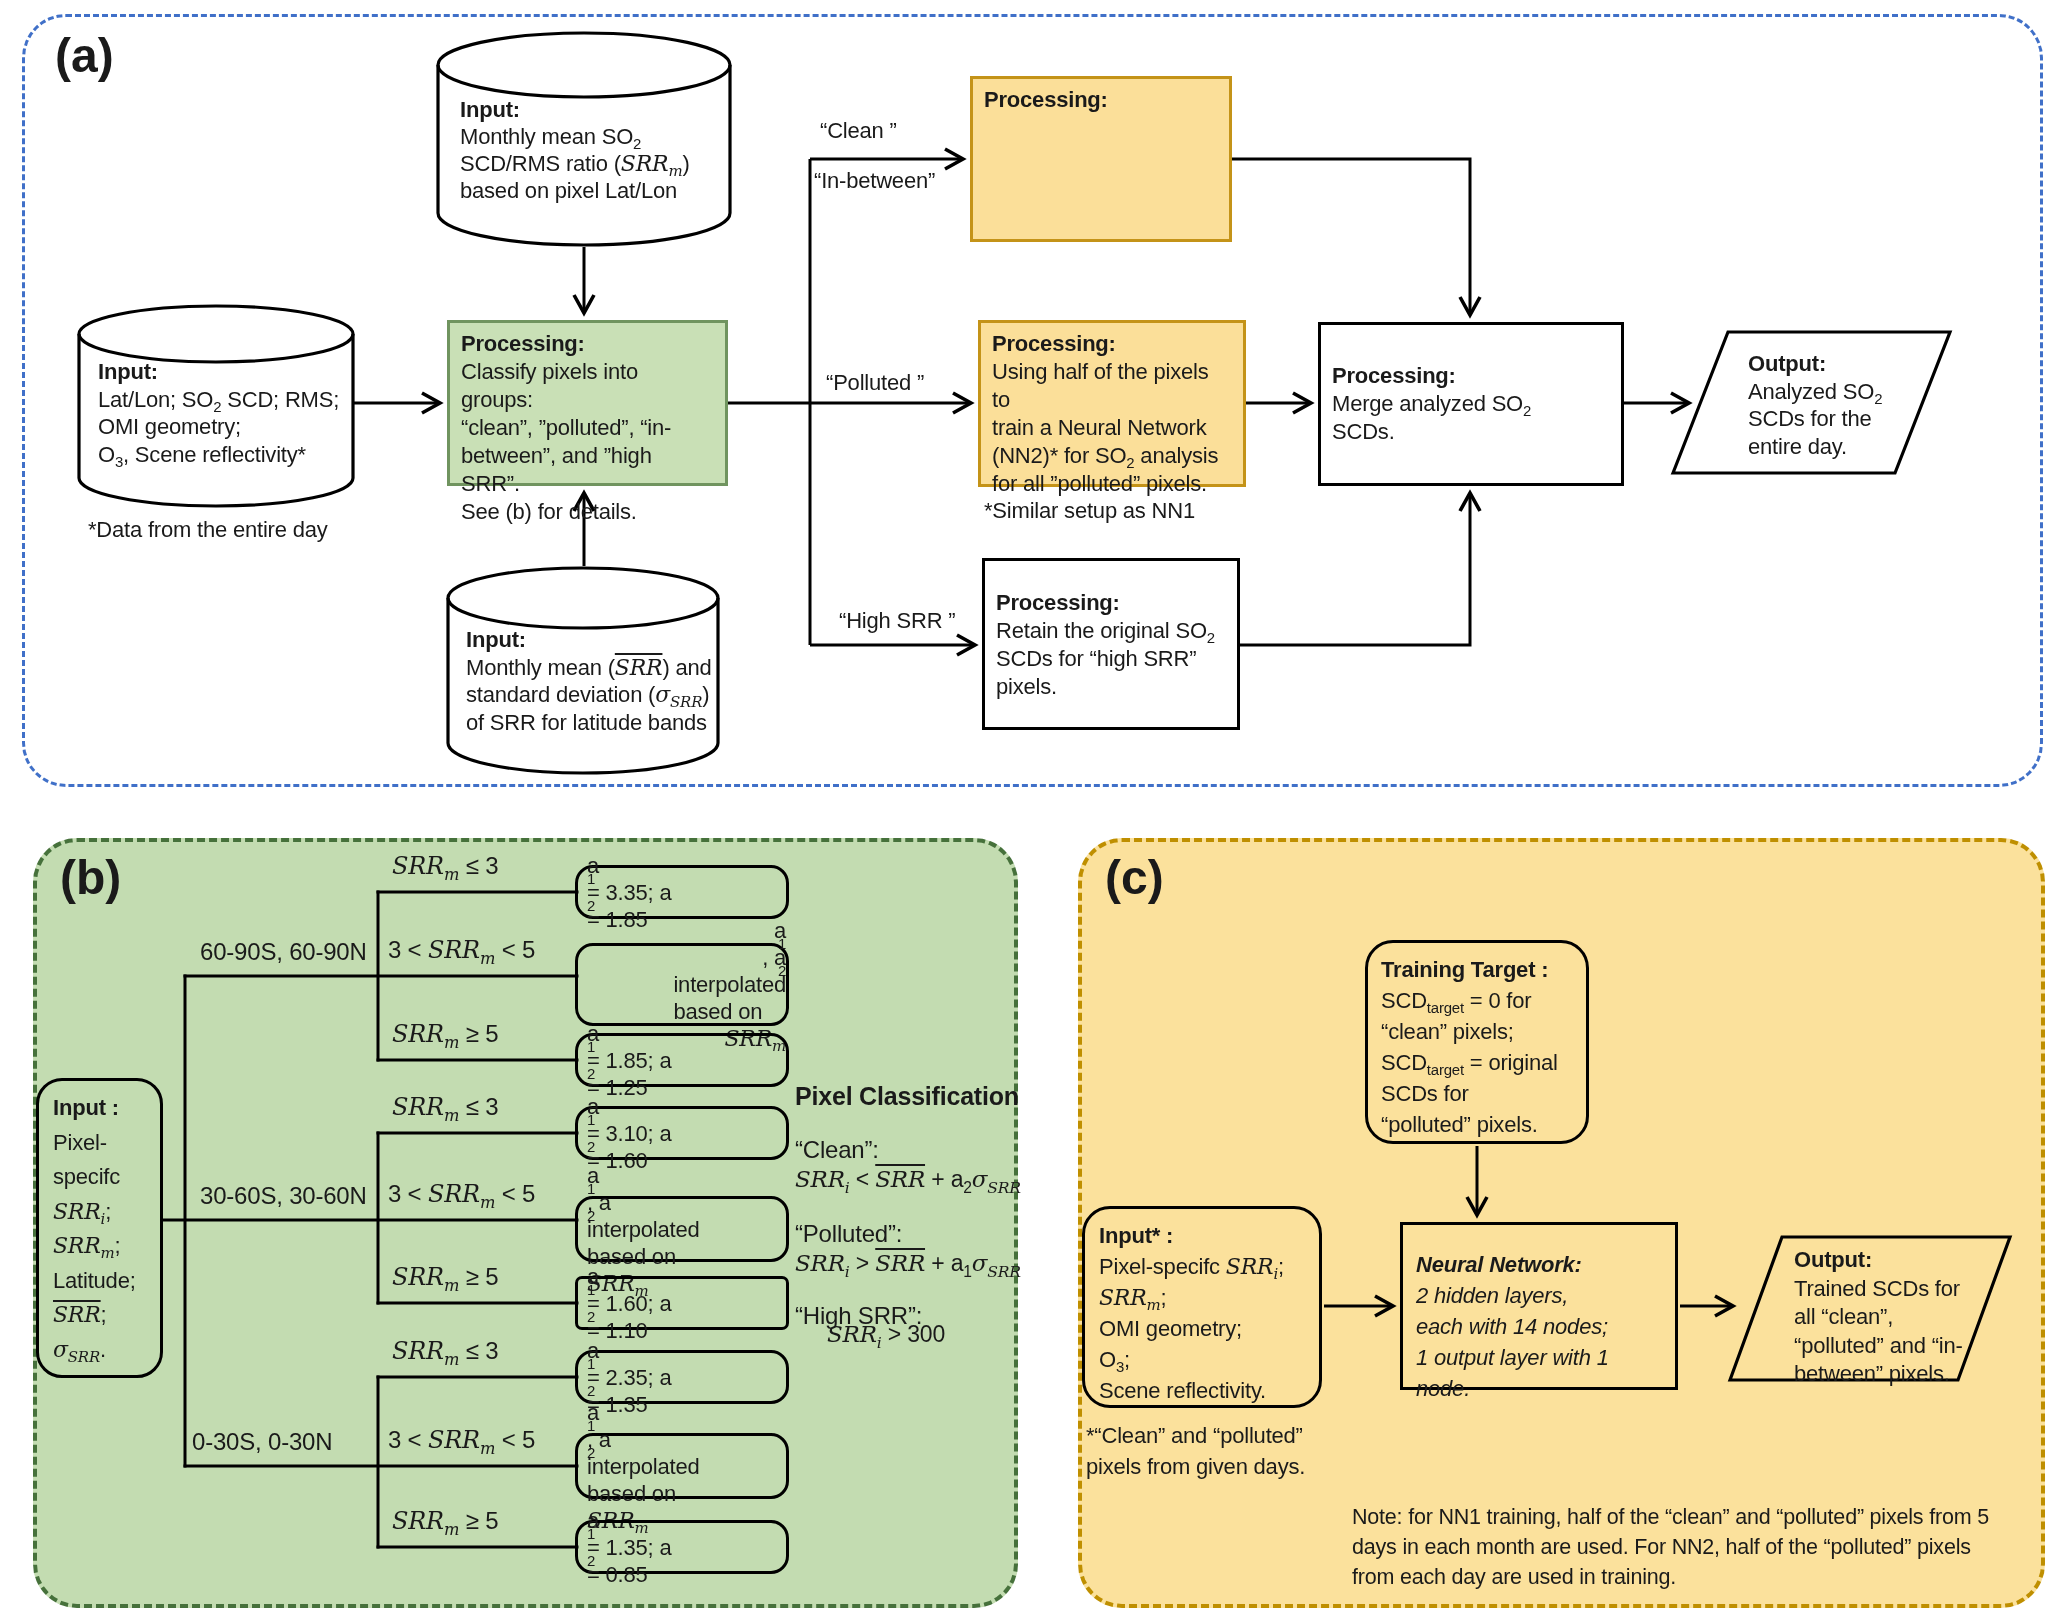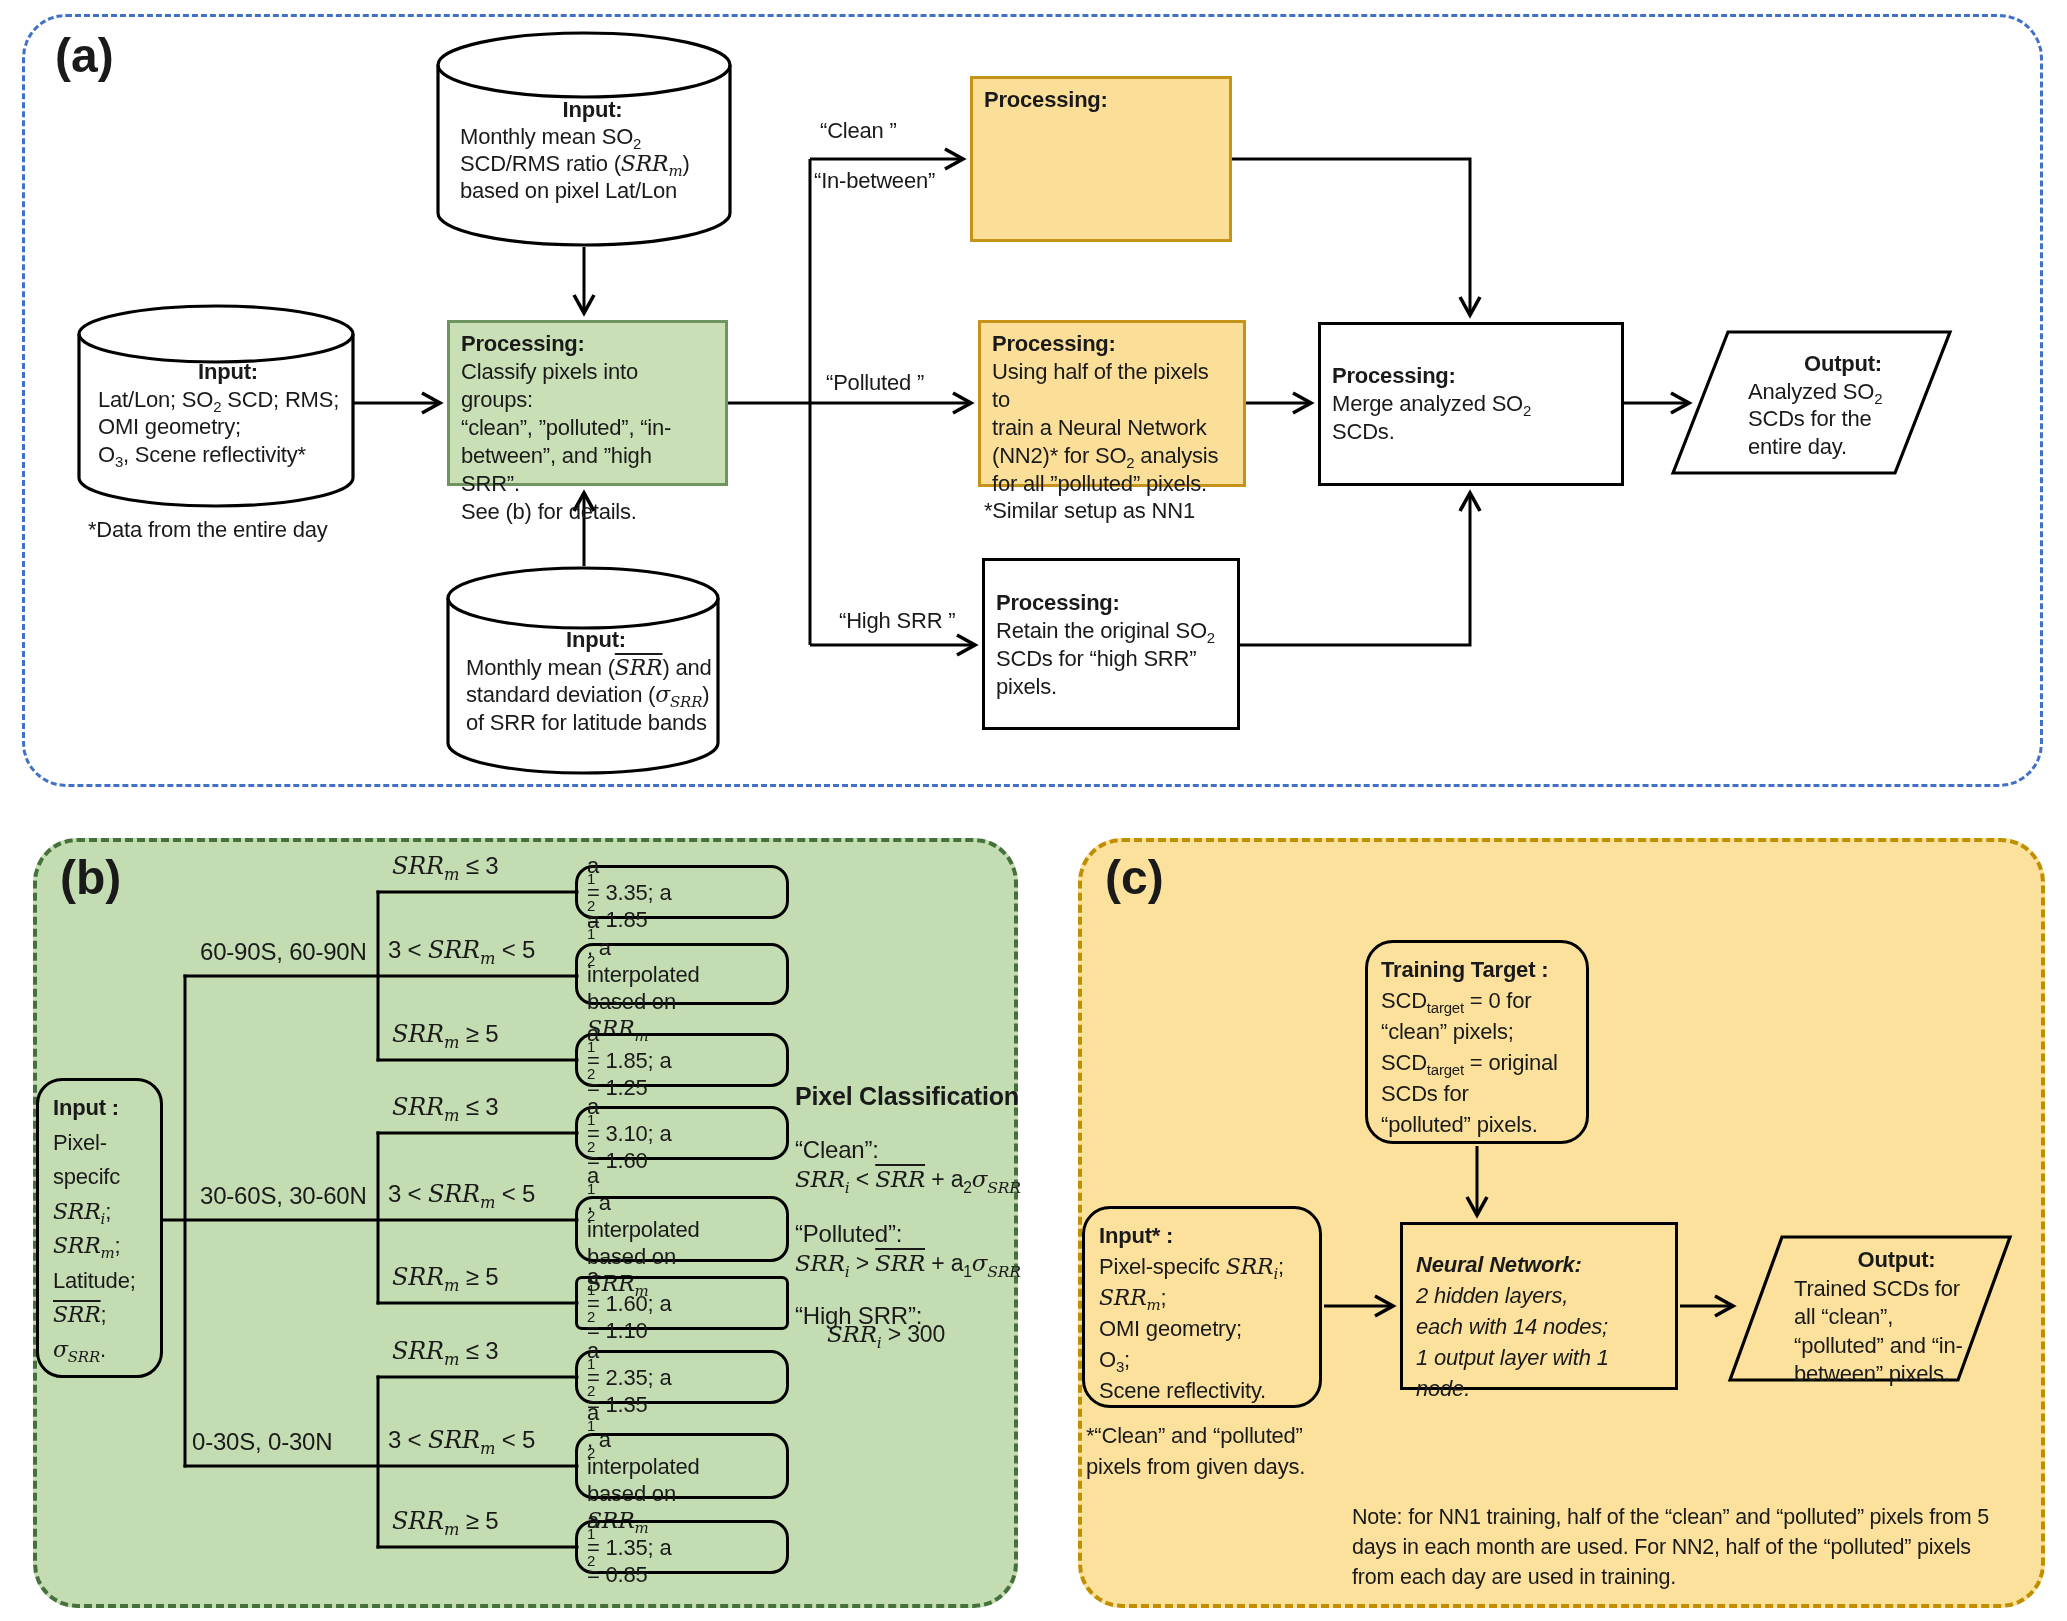--- a/index.html
+++ b/index.html
@@ -3,21 +3,21 @@
 <meta charset="utf-8">
 <style>
   *{margin:0;padding:0;box-sizing:border-box;}
   html,body{background:#fff;}
   body{font-family:"Liberation Sans",sans-serif;color:#1a1a1a;}
   #canvas{position:relative;width:2067px;height:1621px;background:#fff;overflow:hidden;letter-spacing:-0.2px;}
   svg.layer{position:absolute;left:0;top:0;pointer-events:none;}
   .panel{position:absolute;border-radius:44px;}
   .plabel{position:absolute;font-weight:bold;font-size:48px;letter-spacing:0;}
   .tb{position:absolute;font-size:22px;line-height:27.5px;}
-  .tb .t{font-weight:bold;text-align:center;}
+  .tb .t{font-weight:bold;}
   .box{position:absolute;border:3px solid #000;font-size:22px;line-height:28px;padding:7px 11px;background:#fff;}
   .box .t{font-weight:bold;}
   .mid{display:flex;flex-direction:column;justify-content:center;}
   .round{border-radius:28px;background:transparent;}
   .note{position:absolute;font-size:21.5px;line-height:30px;}
   .blabel{position:absolute;font-size:24px;}
   .cond{position:absolute;font-size:24px;width:184px;}
   .resbox{position:absolute;left:575px;width:214px;border:3px solid #000;border-radius:18px;
           font-size:22px;line-height:27px;display:flex;flex-direction:column;justify-content:center;padding-left:9px;}
   .clsname{position:absolute;font-size:24px;}
@@ -163,21 +163,21 @@
   <div class="cond" style="left:388px;top:936px;">3 &lt; <i>SRR<sub>m</sub></i> &lt; 5</div>
   <div class="cond" style="left:392px;top:1020px;"><i>SRR<sub>m</sub></i> ≥ 5</div>
   <div class="cond" style="left:392px;top:1093px;"><i>SRR<sub>m</sub></i> ≤ 3</div>
   <div class="cond" style="left:388px;top:1180px;">3 &lt; <i>SRR<sub>m</sub></i> &lt; 5</div>
   <div class="cond" style="left:392px;top:1263px;"><i>SRR<sub>m</sub></i> ≥ 5</div>
   <div class="cond" style="left:392px;top:1337px;"><i>SRR<sub>m</sub></i> ≤ 3</div>
   <div class="cond" style="left:388px;top:1426px;">3 &lt; <i>SRR<sub>m</sub></i> &lt; 5</div>
   <div class="cond" style="left:392px;top:1507px;"><i>SRR<sub>m</sub></i> ≥ 5</div>
 
   <div class="resbox" style="top:865px;height:54px;">a<sub>1</sub> = 3.35; a<sub>2</sub> = 1.85</div>
-  <div class="resbox" style="top:943px;height:62px;">a<sub>1</sub>, a<sub>2</sub> interpolated<br>based on <i>SRR<sub>m</sub></i></div>
+  <div class="resbox" style="top:943px;height:83px;align-items:flex-end;">a<sub>1</sub>, a<sub>2</sub> interpolated<br>based on <i>SRR<sub>m</sub></i></div>
   <div class="resbox" style="top:1033px;height:54px;">a<sub>1</sub> = 1.85; a<sub>2</sub> = 1.25</div>
   <div class="resbox" style="top:1106px;height:54px;">a<sub>1</sub> = 3.10; a<sub>2</sub> = 1.60</div>
   <div class="resbox" style="top:1187px;height:66px;margin-top:9px;">a<sub>1</sub>, a<sub>2</sub> interpolated<br>based on <i>SRR<sub>m</sub></i></div>
   <div class="resbox" style="top:1276px;height:54px;border-radius:7px;">a<sub>1</sub> = 1.60; a<sub>2</sub> = 1.10</div>
   <div class="resbox" style="top:1350px;height:54px;">a<sub>1</sub> = 2.35; a<sub>2</sub> = 1.35</div>
   <div class="resbox" style="top:1433px;height:66px;">a<sub>1</sub>, a<sub>2</sub> interpolated<br>based on <i>SRR<sub>m</sub></i></div>
   <div class="resbox" style="top:1520px;height:54px;">a<sub>1</sub> = 1.35; a<sub>2</sub> = 0.85</div>
 
   <div class="clsname" style="left:795px;top:1082px;font-weight:bold;font-size:25px;">Pixel Classification</div>
   <div class="clsname" style="left:795px;top:1136px;">“Clean”:</div>

